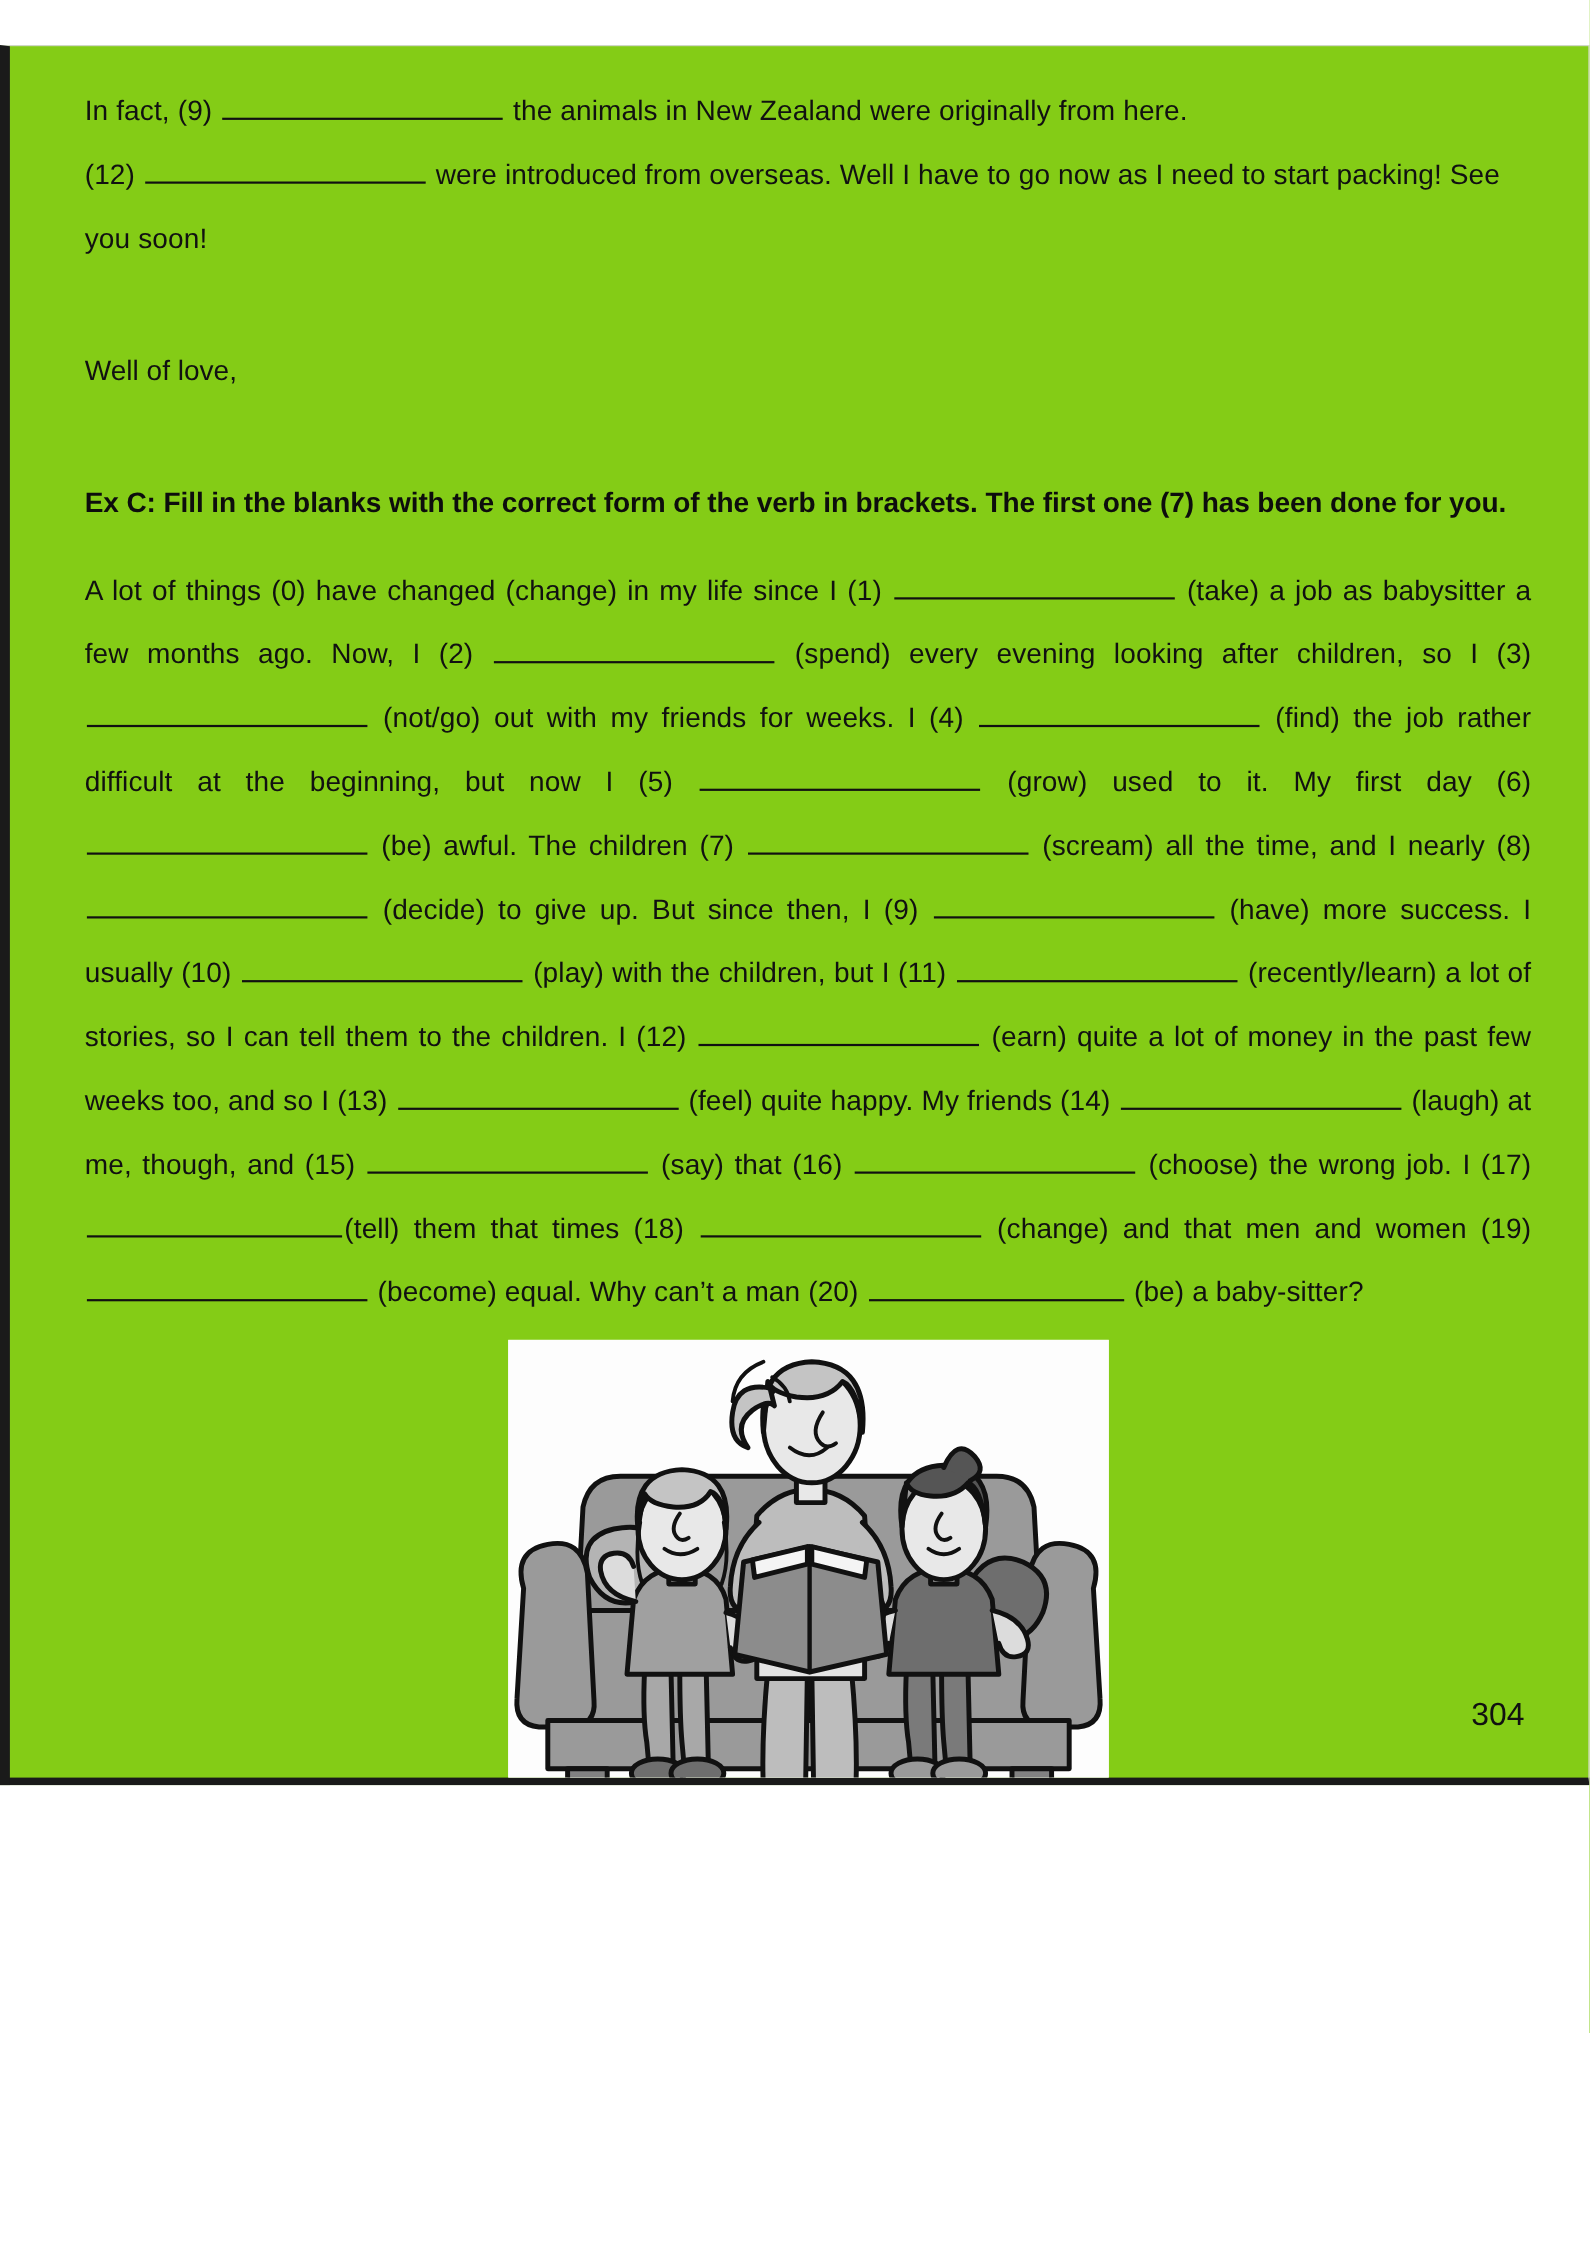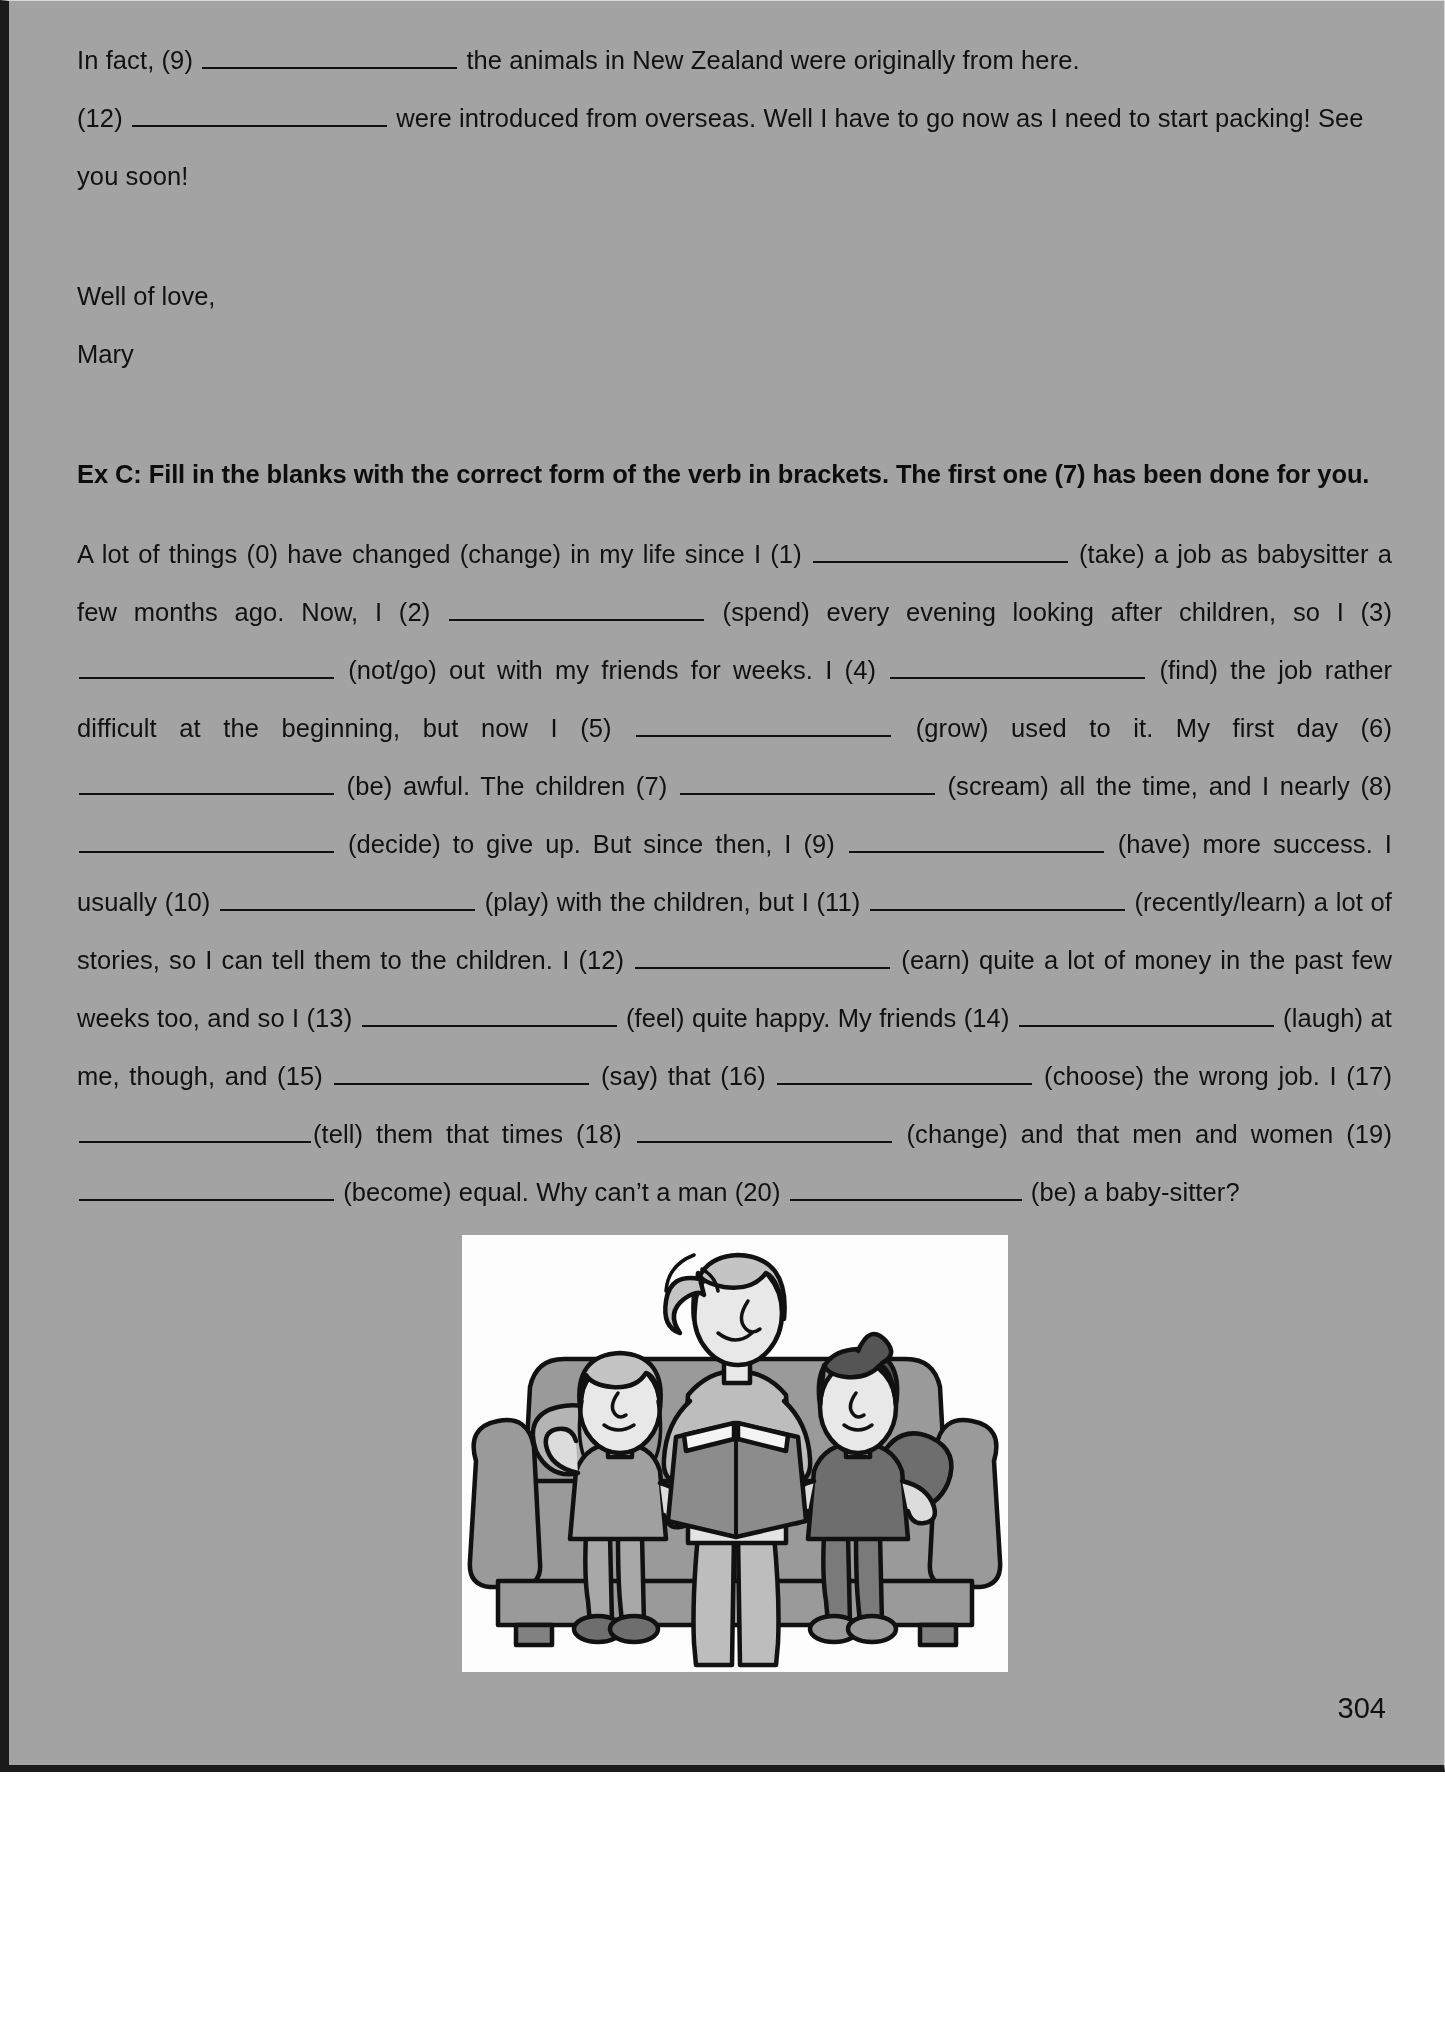--- a/index.html
+++ b/index.html
@@ -7,27 +7,28 @@
     margin: 0;
     padding: 0;
     background: #ffffff;
   }
   body {
     font-family: "Liberation Sans", sans-serif;
   }
   .page {
     position: relative;
     width: 1445px;
-    height: 1772px;
-    background: #a3a3a3;
+    height: 1582px;
+    background: #84cc16;
     border-left: 9px solid #1a1a1a;
     border-bottom: 7px solid #1a1a1a;
     border-top: 1px solid #d8d8d8;
     border-right: 1px solid #d8d8d8;
     overflow: hidden;
+    margin-top: 41px;
   }
   .content {
     position: absolute;
     left: 68px;
     top: 30px;
     width: 1315px;
   }
 
   
   .para {
@@ -102,21 +103,20 @@
       <span>the animals in New Zealand were originally from here.</span>
       <br>
       <span>(12)</span>
       <span class="blank b-xl"></span>
       <span>were introduced from overseas. Well I have to go now as I need to start packing! See you soon!</span>
     </div>
 
     <div class="spacer-lg"></div>
 
     <div class="signoff">Well of love,</div>
-    <div class="signoff">Mary</div>
 
     <div class="spacer-lg"></div>
 
     <div class="heading">Ex C: Fill in the blanks with the correct form of the verb in brackets. The first one (7) has been done for you.</div>
 
     <div class="spacer-sm"></div>
 
     <div class="para" id="exercise-body"><span>A lot of things (0) have changed (change) in my life since I (1) </span><span class="blank b-xl"></span><span> (take) a job as babysitter a few months ago. Now, I (2) </span><span class="blank b-xl"></span><span> (spend) every evening looking after children, so I (3) </span><span class="blank b-xl"></span><span> (not/go) out with my friends for weeks. I (4) </span><span class="blank b-xl"></span><span> (find) the job rather difficult at the beginning, but now I (5) </span><span class="blank b-xl"></span><span> (grow) used to it. My first day (6) </span><span class="blank b-xl"></span><span> (be) awful. The children (7) </span><span class="blank b-xl"></span><span> (scream) all the time, and I nearly (8) </span><span class="blank b-xl"></span><span> (decide) to give up. But since then, I (9) </span><span class="blank b-xl"></span><span> (have) more success. I usually (10) </span><span class="blank b-xl"></span><span> (play) with the children, but I (11) </span><span class="blank b-xl"></span><span> (recently/learn) a lot of stories, so I can tell them to the children. I (12) </span><span class="blank b-xl"></span><span> (earn) quite a lot of money in the past few weeks too, and so I (13) </span><span class="blank b-xl"></span><span> (feel) quite happy. My friends (14) </span><span class="blank b-xl"></span><span> (laugh) at me, though, and (15) </span><span class="blank b-xl"></span><span> (say) that (16) </span><span class="blank b-xl"></span><span> (choose) the wrong job. I (17) </span><span class="blank b-lg"></span><span>(tell) them that times (18) </span><span class="blank b-xl"></span><span> (change) and that men and women (19) </span><span class="blank b-xl"></span><span> (become) equal. Why can’t a man (20) </span><span class="blank b-lg"></span><span> (be) a baby-sitter?</span></div>
 
     <div class="illustration-wrap">

